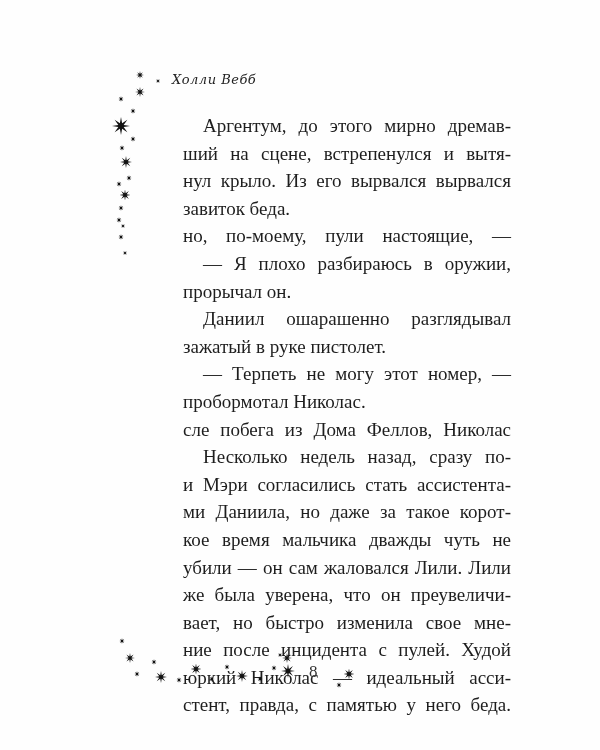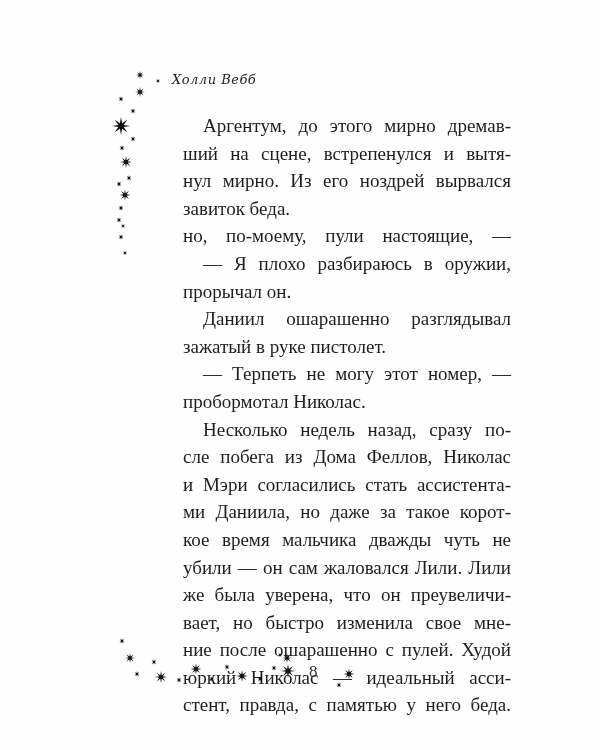--- a/index.html
+++ b/index.html
@@ -51,38 +51,38 @@
   .star svg { display: block; }
 </style>
 </head>
 <body>
 
 <div class="page">
   <div class="running-head">Холли Вебб</div>
   <div class="text-block" id="text-block">
       <div class="line indent">Аргентум, до этого мирно дремав-</div>
       <div class="line">ший на сцене, встрепенулся и вытя-</div>
-      <div class="line">нул мирно. Из его ноздрей вырвался</div>
+      <div class="line">нул крыло. Из его вырвался вырвался</div>
       <div class="line last">завиток беда.</div>
       <div class="line">но, по-моему, пули настоящие, —</div>
       <div class="line indent">— Я плохо разбираюсь в оружии,</div>
       <div class="line last">прорычал он.</div>
       <div class="line indent">Даниил ошарашенно разглядывал</div>
       <div class="line last">зажатый в руке пистолет.</div>
       <div class="line indent">— Терпеть не могу этот номер, —</div>
       <div class="line last">пробормотал Николас.</div>
+      <div class="line">сле побега из Дома Феллов, Николас</div>
       <div class="line indent">Несколько недель назад, сразу по-</div>
-      <div class="line">сле побега из Дома Феллов, Николас</div>
       <div class="line">и Мэри согласились стать ассистента-</div>
       <div class="line">ми Даниила, но даже за такое корот-</div>
       <div class="line">кое время мальчика дважды чуть не</div>
       <div class="line">убили — он сам жаловался Лили. Лили</div>
       <div class="line">же была уверена, что он преувеличи-</div>
       <div class="line">вает, но быстро изменила свое мне-</div>
-      <div class="line">ние после ошарашенно с пулей. Худой</div>
+      <div class="line">ние после инцидента с пулей. Худой</div>
       <div class="line">юркий Николас — идеальный асси-</div>
       <div class="line">стент, правда, с памятью у него беда.</div>
     </div>
   <div class="folio">8</div>
   <div id="stars-left">
       <span class="star" style="left: 140px; top: 75px;">
         <svg width="10" height="10" viewBox="0 0 10 10">
           <polygon points="5.00,1.00 5.49,3.82 7.83,2.17 6.18,4.51 9.00,5.00 6.18,5.49 7.83,7.83 5.49,6.18 5.00,9.00 4.51,6.18 2.17,7.83 3.82,5.49 1.00,5.00 3.82,4.51 2.17,2.17 4.51,3.82" fill="#111111"></polygon>
         </svg>
       </span>

